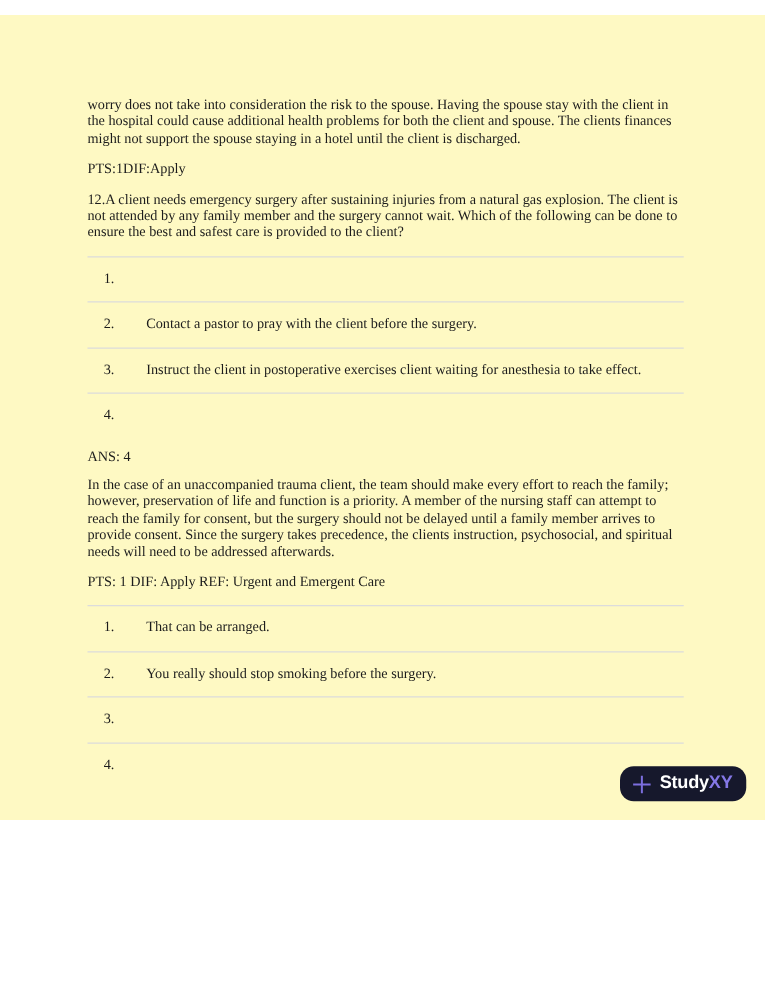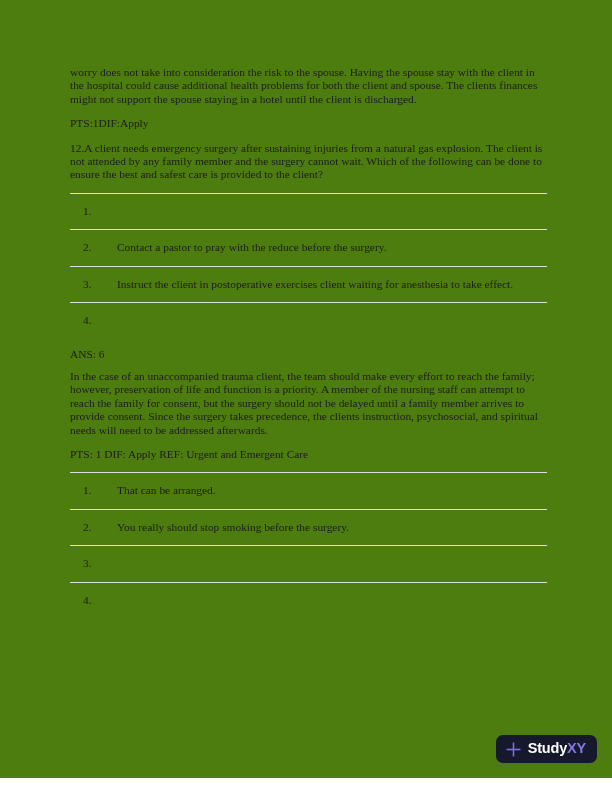--- a/index.html
+++ b/index.html
@@ -1,25 +1,26 @@
 <!DOCTYPE html>
 <html><head>
 <meta charset="utf-8">
 <style>
   * { margin:0; padding:0; box-sizing:border-box; }
   html, body { background:#ffffff; }
   .page {
     position:relative;
-    width:612px; height:778px;
-    background:#4d7c0f;
+    width:612px; height:644px;
+    background:#fef9c3;
     font-family:"Liberation Serif","DejaVu Serif",serif;
     font-size:11.4px;
     line-height:13.4px;
     color:#1c1c1c;
     overflow:hidden;
+    margin-top:12px;
   }
   .content {
     position:absolute;
     left:70px; top:66px;
     width:477px;
   }
   .para { margin-bottom:11px; }
   .options-table { margin:0 0 10px 0; }
   .option-row {
     display:grid;
@@ -61,32 +62,32 @@
     <p class="para">PTS:1DIF:Apply</p>
 
     <p class="para">12.A client needs emergency surgery after sustaining injuries from a natural gas explosion. The client is not attended by any family member and the surgery cannot wait. Which of the following can be done to ensure the best and safest care is provided to the client?</p>
 
     <div class="options-table">
       <div class="option-row">
         <span class="option-number">1.</span>
       </div>
       <div class="option-row">
         <span class="option-number">2.</span>
-        <span class="option-text">Contact a pastor to pray with the reduce before the surgery.</span>
+        <span class="option-text">Contact a pastor to pray with the client before the surgery.</span>
       </div>
       <div class="option-row">
         <span class="option-number">3.</span>
         <span class="option-text">Instruct the client in postoperative exercises client waiting for anesthesia to take effect.</span>
       </div>
       <div class="option-row">
         <span class="option-number">4.</span>
       </div>
     </div>
 
-    <p class="para ans-line">ANS: 6</p>
+    <p class="para ans-line">ANS: 4</p>
 
     <p class="para">In the case of an unaccompanied trauma client, the team should make every effort to reach the family; however, preservation of life and function is a priority. A member of the nursing staff can attempt to reach the family for consent, but the surgery should not be delayed until a family member arrives to provide consent. Since the surgery takes precedence, the clients instruction, psychosocial, and spiritual needs will need to be addressed afterwards.</p>
 
     <p class="para">PTS: 1 DIF: Apply REF: Urgent and Emergent Care</p>
 
 
     <div class="options-table">
       <div class="option-row">
         <span class="option-number">1.</span>
         <span class="option-text">That can be arranged.</span>
@@ -98,21 +99,21 @@
       <div class="option-row">
         <span class="option-number">3.</span>
       </div>
       <div class="option-row">
         <span class="option-number">4.</span>
       </div>
     </div>
 
   </div>
 
-  <div class="brand-badge" style="background: rgb(22, 24, 44);">
+  <div class="brand-badge" style="background: rgb(22, 24, 44); border-radius: 11px;">
     <span class="brand-plus">
       <svg width="17" height="17" viewBox="0 0 17 17">
         <line x1="8.5" y1="1.5" x2="8.5" y2="15.5" stroke-width="1.6" stroke="#7c6ede"></line>
         <line x1="1.5" y1="8.5" x2="15.5" y2="8.5" stroke-width="1.6" stroke="#7c6ede"></line>
       </svg>
     </span>
     <span><span class="brand-study" style="color: rgb(255, 255, 255);">Study</span><span class="brand-xy" style="color: rgb(133, 120, 230);">XY</span></span>
   </div>
 </div>
 

